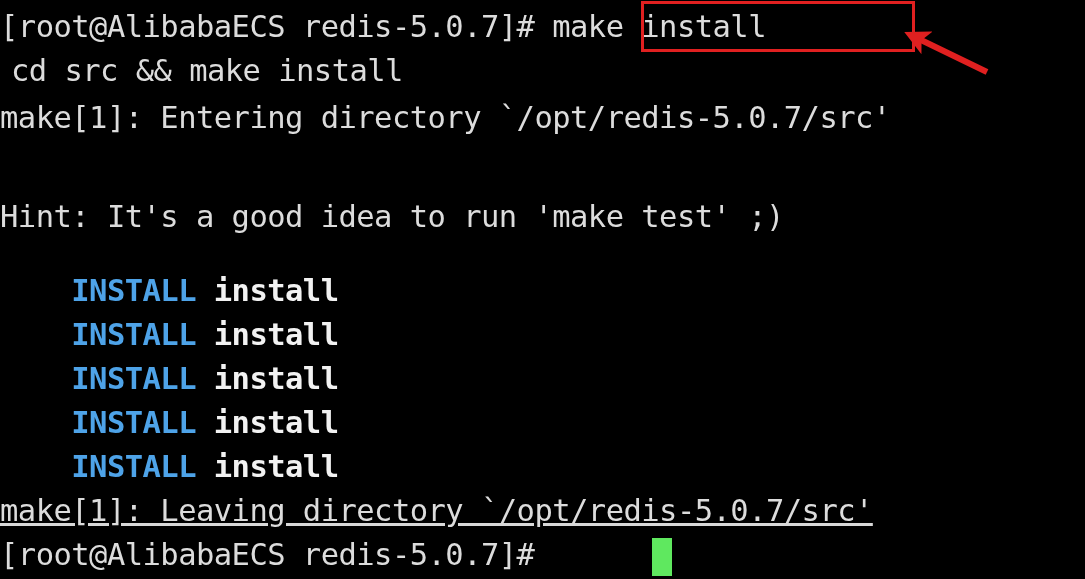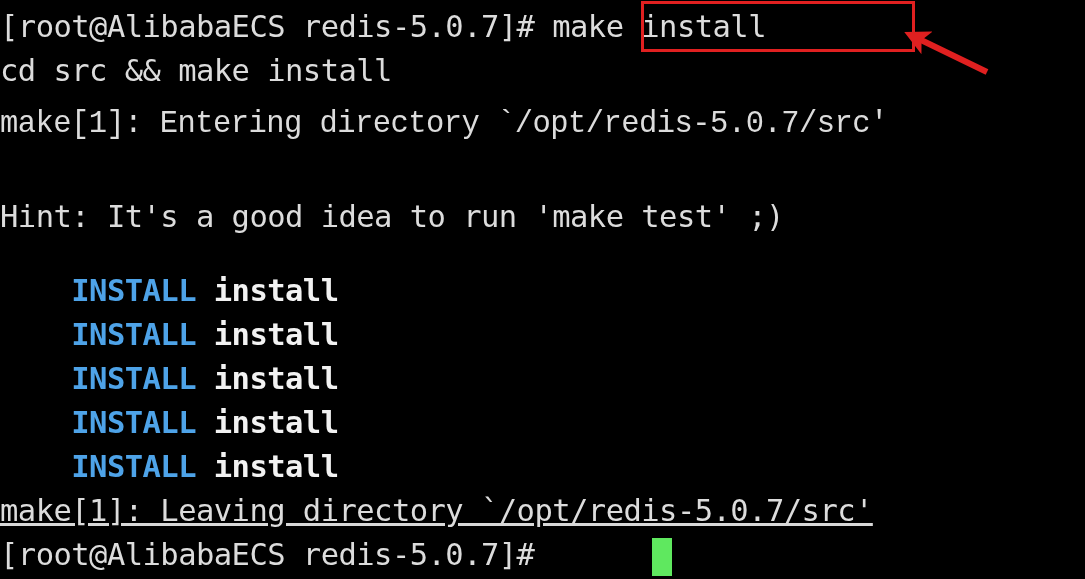--- a/index.html
+++ b/index.html
@@ -59,22 +59,22 @@
     position: absolute;
     pointer-events: none;
   }
 </style>
 </head>
 <body>
 
 <div id="terminal">
   <div id="lines-host">
       <div class="term-line" style="top: 5px;"><span class="seg seg-white">[root@AlibabaECS redis-5.0.7]# make install</span></div>
-      <div class="term-line" style="top: 49px;"><span class="seg seg-white">cd src &amp;&amp; make install</span></div>
-      <div class="term-line" style="top: 102px; font-family: Liberation Mono, monospace;"><span class="seg seg-white">make[1]: Entering directory `/opt/redis-5.0.7/src'</span></div>
+      <div class="term-line" style="top: 49px; padding-left: 11px;"><span class="seg seg-white">cd src &amp;&amp; make install</span></div>
+      <div class="term-line" style="top: 96px;"><span class="seg seg-white">make[1]: Entering directory `/opt/redis-5.0.7/src'</span></div>
       <div class="term-line" style="top: 137px;"><span class="seg seg-white"></span></div>
       <div class="term-line" style="top: 195px;"><span class="seg seg-white">Hint: It's a good idea to run 'make test' ;)</span></div>
       <div class="term-line" style="top: 225px;"><span class="seg seg-white"></span></div>
       <div class="term-line" style="top: 269px;"><span class="seg seg-white">    </span><span class="seg seg-blue">INSTALL</span><span class="seg seg-white"> </span><span class="seg seg-bold-white">install</span></div>
       <div class="term-line" style="top: 313px;"><span class="seg seg-white">    </span><span class="seg seg-blue">INSTALL</span><span class="seg seg-white"> </span><span class="seg seg-bold-white">install</span></div>
       <div class="term-line" style="top: 357px;"><span class="seg seg-white">    </span><span class="seg seg-blue">INSTALL</span><span class="seg seg-white"> </span><span class="seg seg-bold-white">install</span></div>
       <div class="term-line" style="top: 401px;"><span class="seg seg-white">    </span><span class="seg seg-blue">INSTALL</span><span class="seg seg-white"> </span><span class="seg seg-bold-white">install</span></div>
       <div class="term-line" style="top: 445px;"><span class="seg seg-white">    </span><span class="seg seg-blue">INSTALL</span><span class="seg seg-white"> </span><span class="seg seg-bold-white">install</span></div>
       <div class="term-line" style="top: 489px; text-decoration: underline;"><span class="seg seg-white">make[1]: Leaving directory `/opt/redis-5.0.7/src'</span></div>
       <div class="term-line" style="top: 533px;"><span class="seg seg-white">[root@AlibabaECS redis-5.0.7]# </span></div>

